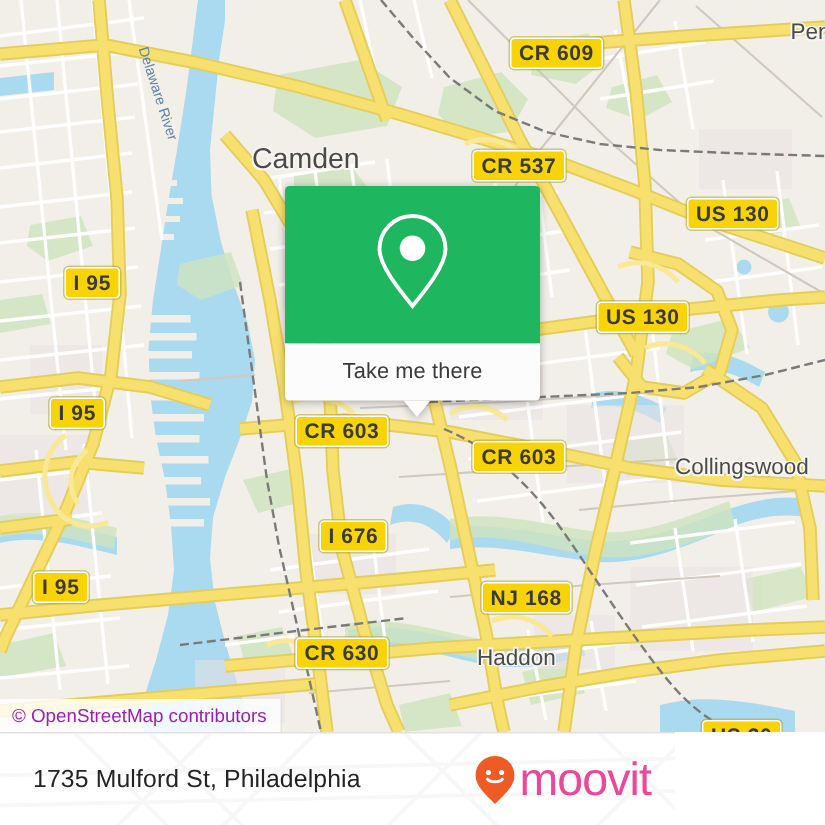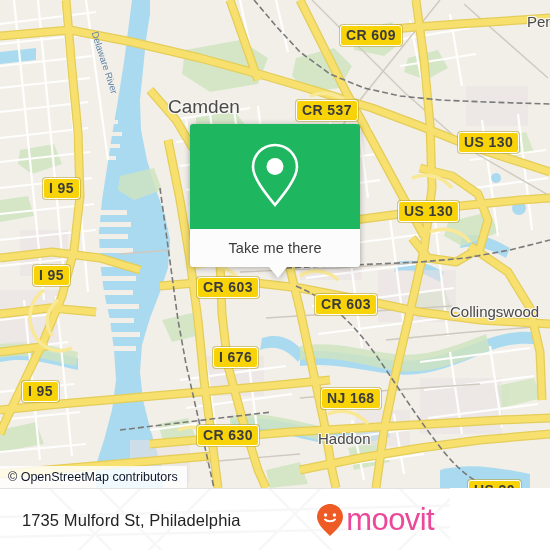--- a/index.html
+++ b/index.html
@@ -36,21 +36,21 @@
       border-radius:3px 3px 0 0; display:flex; align-items:center; justify-content:center; }
   #popup-body { width:170px; height:38px; background:#fcfcfc;
       border-radius:0 0 3px 3px; display:flex; align-items:center; justify-content:center; }
   #popup-label { font-size:14.5px; color:#3a3a3a; letter-spacing:.1px; }
   #popup-tail { position:absolute; left:50%; top:143px; margin-left:-9px; width:0; height:0;
       border-left:9px solid transparent; border-right:9px solid transparent;
       border-top:11px solid #fcfcfc; }
 
   
   #attrib { position:absolute; left:0; top:466px; height:22px;
-      background:rgba(255,255,255,.82); color:#0f172a; font-size:12.5px;
+      background:rgba(255,255,255,.82); color:#a21caf; font-size:12.5px;
       display:flex; align-items:center; padding:0 9px 0 8px;
       border-right:1px solid rgba(0,0,0,.10); }
 
   
   #footer { position:absolute; left:0; top:488px; width:450px; height:62px;
       background:#ffffff; border-top:1px solid #e2e2e2; overflow:hidden; }
   #footer-watermark { position:absolute; left:0; top:0; width:550px; height:62px;
       opacity:.45; }
   #addr { position:absolute; left:22px; top:50%; transform:translateY(-50%);
       font-size:16.5px; color:#232323; letter-spacing:.1px; white-space:nowrap; }
@@ -327,21 +327,21 @@
 
     <div class="layer" id="places-layer">
         <div class="place big" style="left: 168px; top: 96px;">Camden</div>
         <div class="place med" style="left: 450px; top: 303px;">Collingswood</div>
         <div class="place med" style="left: 318px; top: 430px;">Haddon</div>
         <div class="place med" style="left: 527px; top: 13px;">Pen</div>
       </div>
 
     <div class="layer" id="shields-layer">
         <div class="shield" style="left: 340px; top: 25px;">CR 609</div>
-        <div class="shield" style="left: 296px; top: 100px;">CR 537</div>
+        <div class="shield" style="left: 315px; top: 100px;">CR 537</div>
         <div class="shield" style="left: 458px; top: 132px;">US 130</div>
         <div class="shield" style="left: 398px; top: 201px;">US 130</div>
         <div class="shield" style="left: 43px; top: 178px;">I 95</div>
         <div class="shield" style="left: 33px; top: 265px;">I 95</div>
         <div class="shield" style="left: 22px; top: 381px;">I 95</div>
         <div class="shield" style="left: 197px; top: 277px;">CR 603</div>
         <div class="shield" style="left: 315px; top: 294px;">CR 603</div>
         <div class="shield" style="left: 213px; top: 347px;">I 676</div>
         <div class="shield" style="left: 308px; top: 388px; margin-left: 13px;">NJ 168</div>
         <div class="shield" style="left: 197px; top: 425px;">CR 630</div>

